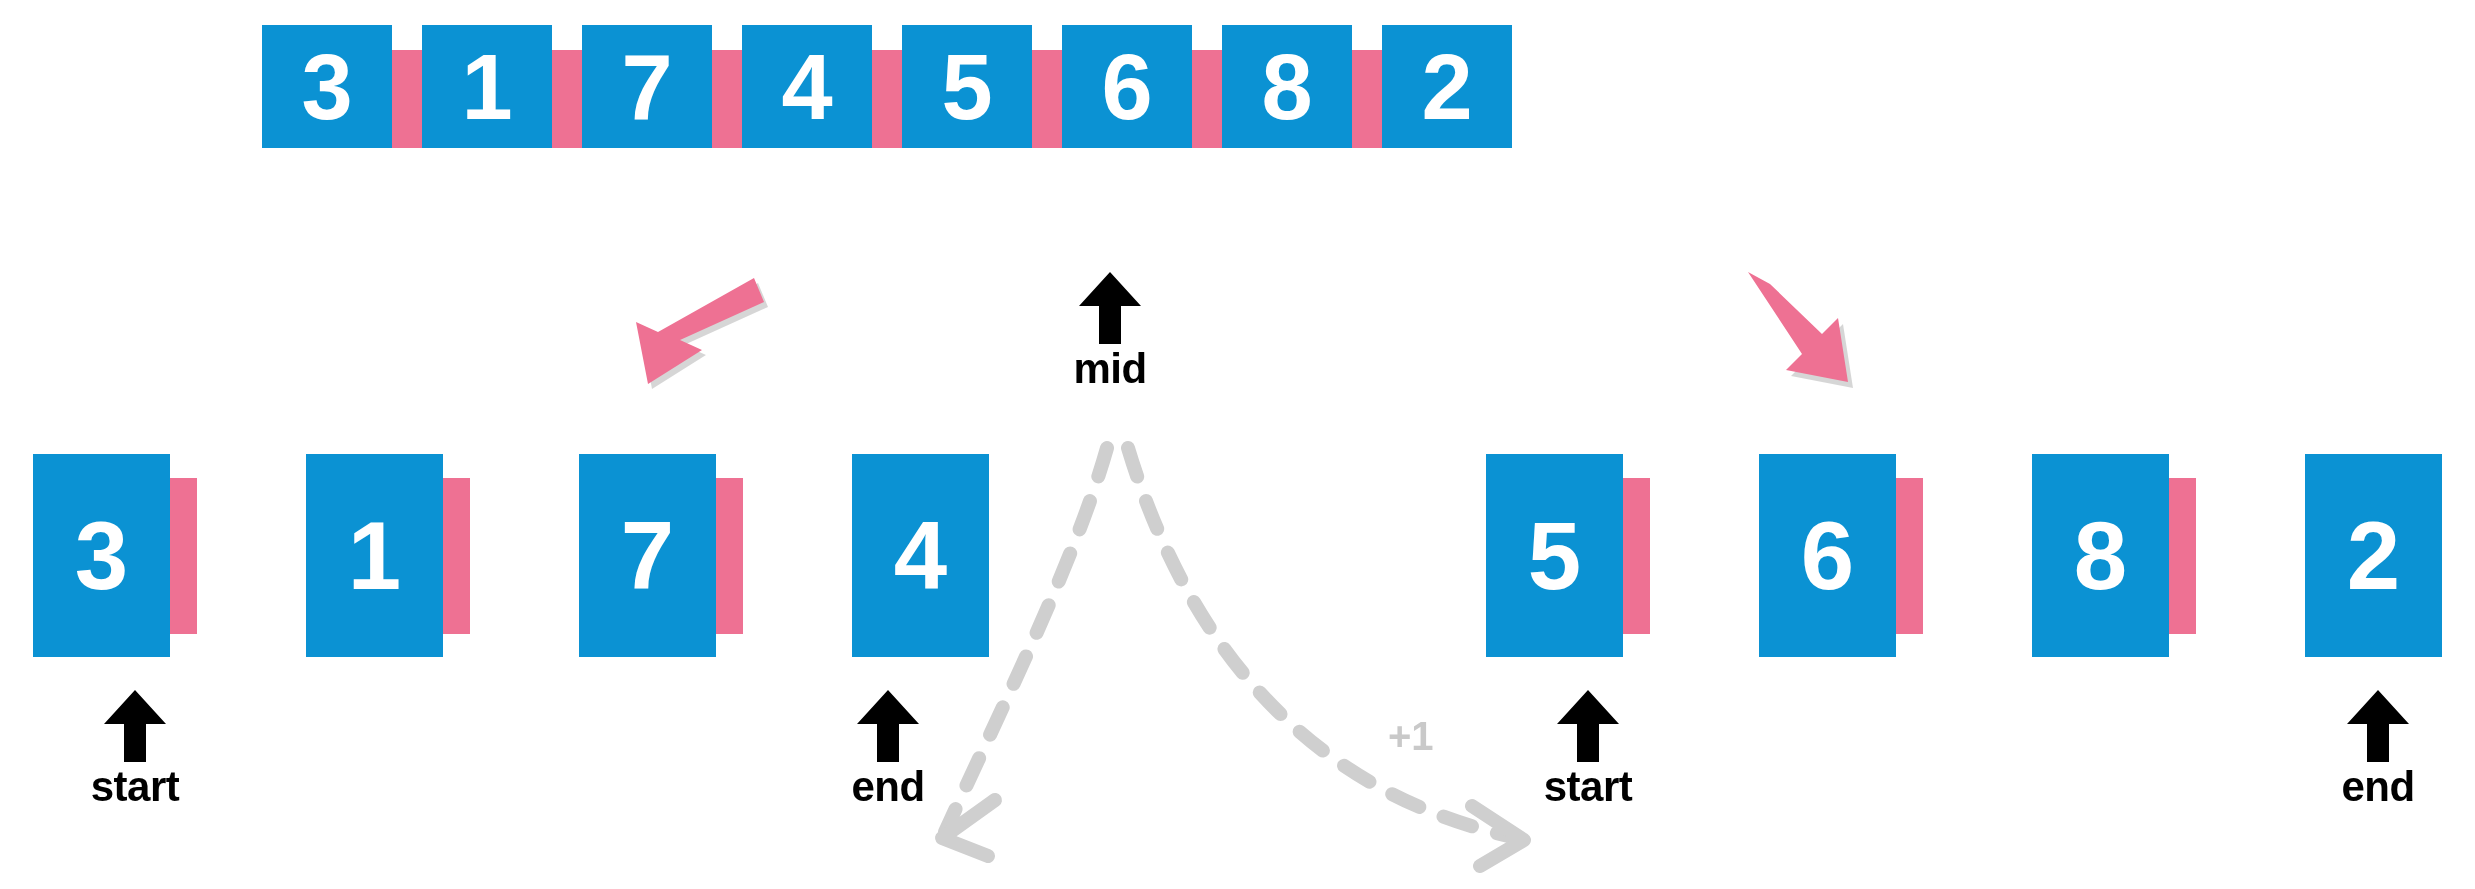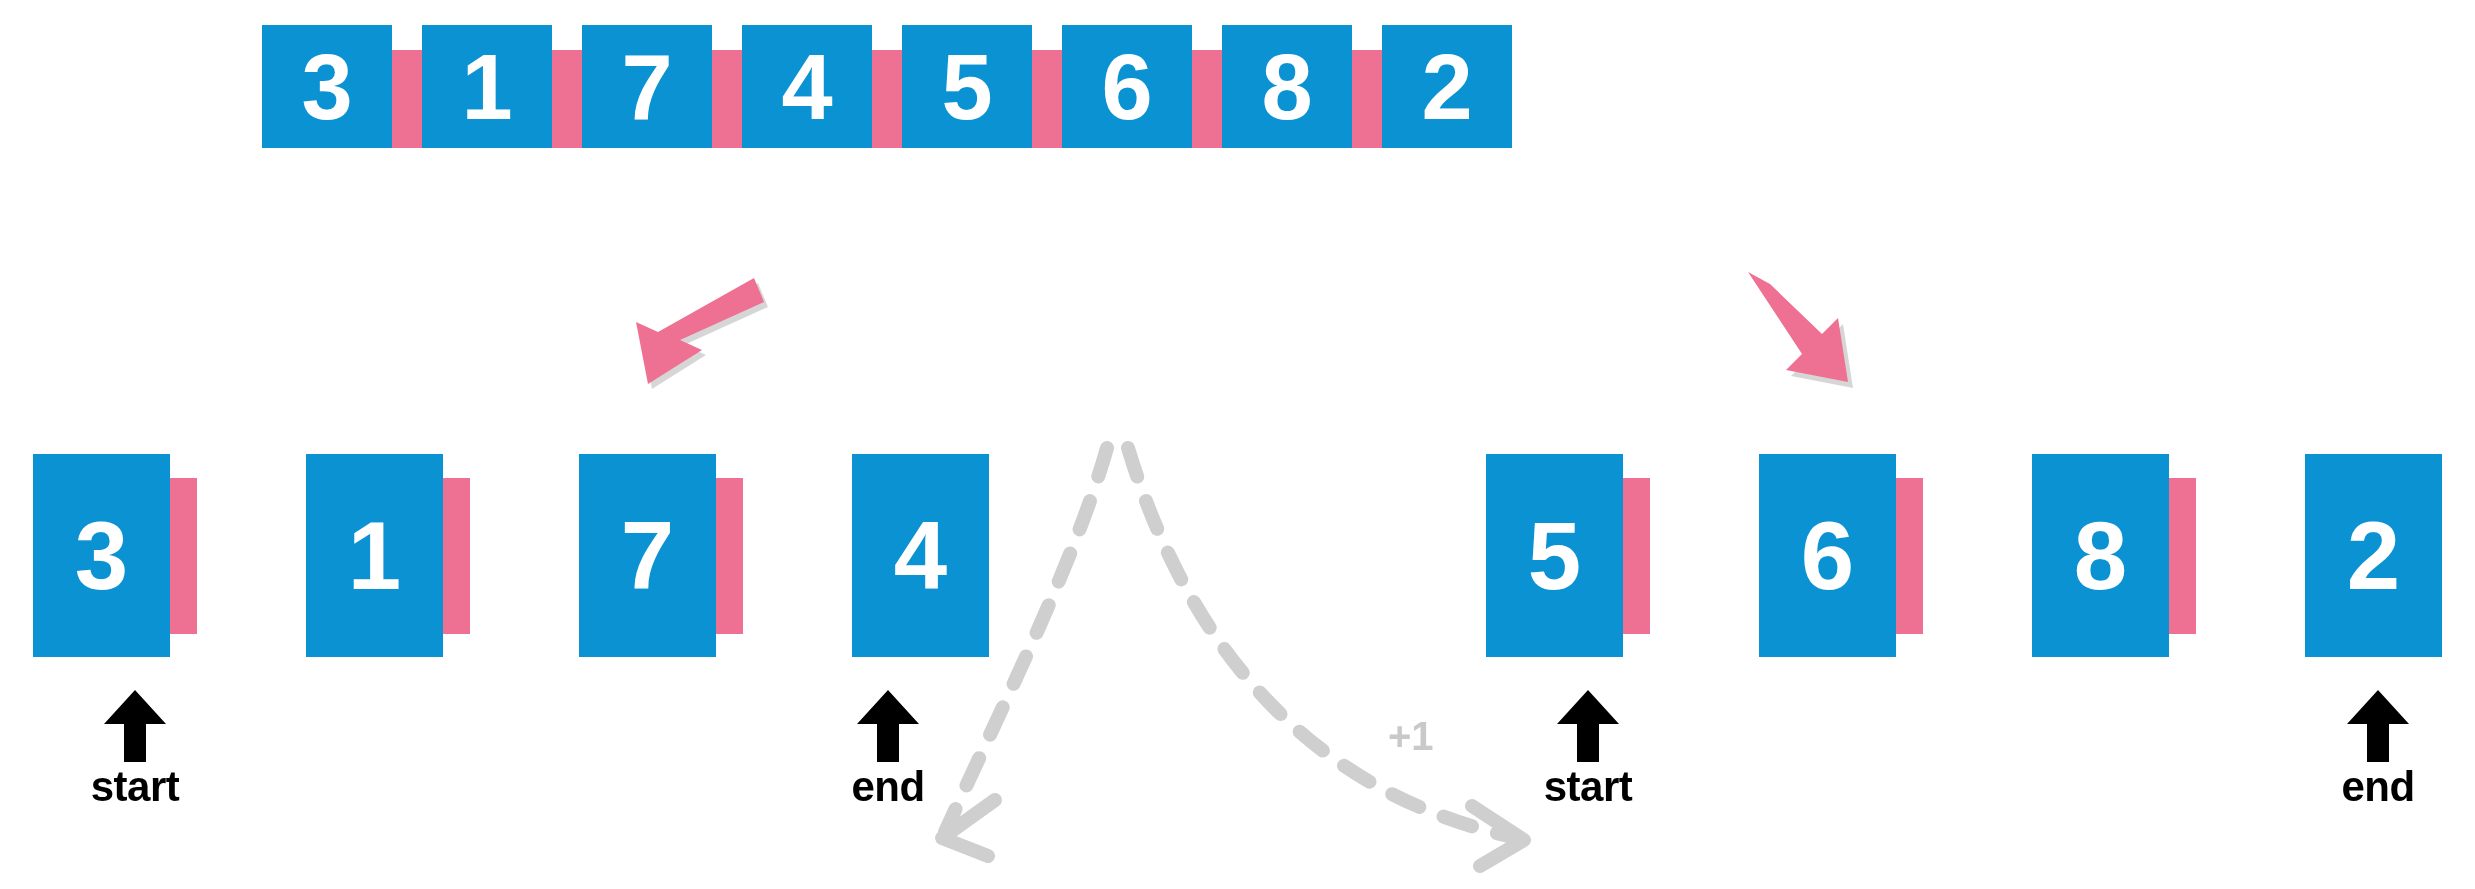--- a/index.html
+++ b/index.html
@@ -124,20 +124,26 @@
     <div class="cell" style="left:960px;">
       <span>8</span>
     </div>
     <div class="sep" style="left:1090px;"></div>
 
     <div class="cell" style="left:1120px;">
       <span>2</span>
     </div>
   </div>
 
+  <div class="marker" style="left:1040px; top:272px;">
+    <svg class="arrow-svg" width="62" height="72" viewBox="0 0 62 72">
+      <polygon points="31,0 62,34 42,34 42,72 20,72 20,34 0,34" fill="#000000"></polygon>
+    </svg>
+    <span class="label">mid</span>
+  </div>
 
   <div class="pink-arrow" style="left:636px; top:278px;">
     <svg width="132" height="120" viewBox="0 0 132 120">
       <g transform="translate(4,5)">
         <polygon points="118,0 128,24 44,62 66,72 12,106 0,44 22,54" fill="#000000" opacity="0.16"></polygon>
       </g>
       <polygon points="118,0 128,24 44,62 66,72 12,106 0,44 22,54" fill="#ee7193"></polygon>
     </svg>
   </div>
 

